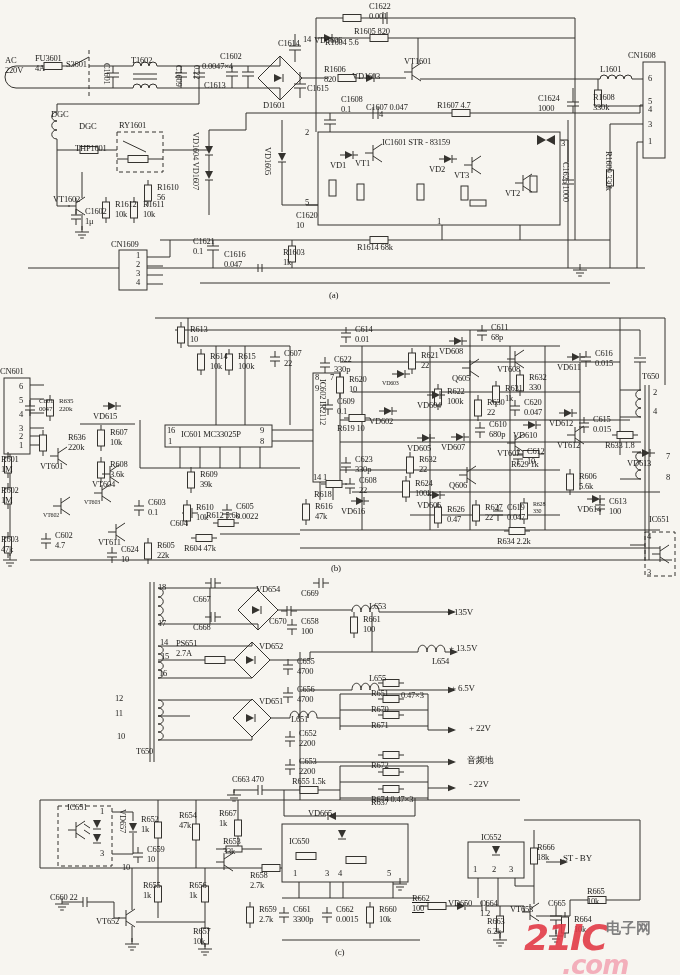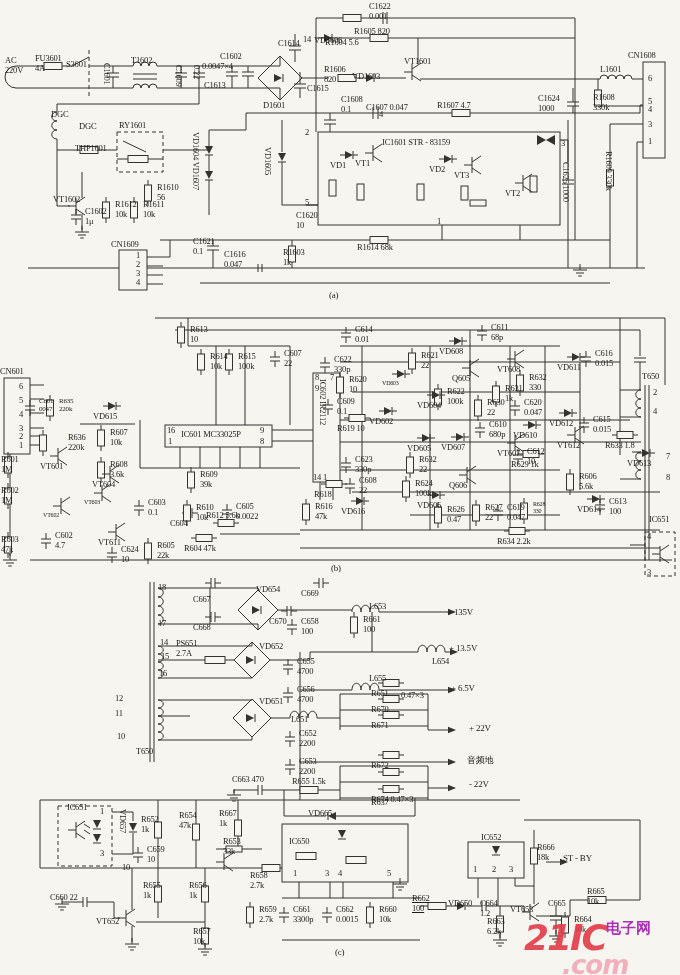--- a/index.html
+++ b/index.html
@@ -10,21 +10,21 @@
   .w{stroke:#35332f;stroke-width:1;fill:none;}
   .wd{stroke:#35332f;stroke-width:1;fill:none;stroke-dasharray:4 3;}
   .cp{stroke:#35332f;stroke-width:1;fill:#f7f5f0;}
   .fd{fill:#35332f;stroke:none;}
   .lbl{position:absolute;font-size:8.5px;line-height:1.12;color:#1e1d1b;
        white-space:pre-line;letter-spacing:-0.2px;}
   .rot{writing-mode:vertical-rl;}
   #wm{position:absolute;left:524px;top:922px;width:154px;z-index:3;opacity:.9;
       font-family:"DejaVu Sans",sans-serif;line-height:.9;}
   #wm .b{font-size:36px;font-weight:bold;font-style:italic;color:#e23b47;letter-spacing:-2px;}
-  #wm .c{font-size:15px;font-weight:bold;color:#a21caf;vertical-align:top;}
+  #wm .c{font-size:15px;font-weight:bold;color:#737373;vertical-align:top;}
   #wm .s{font-size:26px;font-weight:bold;font-style:italic;color:#f3a8b6;margin-left:38px;letter-spacing:-1px;}
 </style>
 </head>
 <body>
 
 <div id="page">
   <svg id="wires" width="680" height="975">
       <path class="w" d="M16,66 a11,11 0 0 0 0,22 M16,66 H44 M16,88 H133 M62,66 H72 M72,66 L89,57 M89,66 H133 M133,66 a4,4 0 0 1 8,0 a4,4 0 0 1 8,0 a4,4 0 0 1 8,0 M133,88 a4,4 0 0 1 8,0 a4,4 0 0 1 8,0 a4,4 0 0 1 8,0 M133,74 H157 M133,79 H157 M157,66 H280 M157,88 H280 M113,66 V73 M107,73 H119 M107,77 H119 M113,77 V88 M181,66 V73 M175,73 H187 M175,77 H187 M181,77 V88 M199,66 V73 M193,73 H205 M193,77 H205 M199,77 V88 M232,66 V72 M226,72 H238 M226,76 H238 M232,76 V88 M248,66 V72 M242,72 H254 M242,76 H254 M248,76 V88 M280,66 V56 M280,88 V100 M295,34 V46 M289,46 H301 M289,50 H301 M295,50 V62 M300,72 V84 M294,84 H306 M294,88 H306 M300,88 V98 M302,78 H316 M316,18 V132 M316,18 H575 M316,38 H575 M383,12 V24 M387,12 V24 M316,78 H329 M356,78 H367 M375,78 H406 M418,64 V38 M420,79 H575 M246,113 H640 M330,113 V120 M324,120 H336 M324,124 H336 M330,124 V132 M373,107 V119 M378,107 V119 M640,113 V105 H643 M575,18 V240 M575,79 H600 M600,79 a4,4 0 0 1 8,0 a4,4 0 0 1 8,0 a4,4 0 0 1 8,0 a4,4 0 0 1 8,0 M632,79 H643 M598,79 V90 M598,106 H643 M610,124 V170 M610,186 V268 M610,124 H643 M568,120 V180 M562,180 H574 M562,184 H574 M568,184 V268 M573,88 V102 M567,102 H579 M567,106 H579 M573,106 V113 M637,142 H643 M637,142 V268 M524,140 H540 M552,140 H568 M568,140 V162 M326,150 H520 M326,205 H520 M306,205 H318 M282,120 V152 M282,162 V205 M282,205 H318 M246,113 V130 H209 M209,130 V146 M209,155 V171 M209,180 V215 M160,240 H610 M28,268 H645 M200,283 H610 M57,104 H199 M199,104 V88 M57,104 V112 M57,112 c-7,0 -7,9 0,9 c-7,0 -7,9 0,9 c-7,0 -7,9 0,9 M57,139 V150 M57,150 H80 M98,150 H117 M123,141 L146,152 M117,159 H128 M148,159 H163 M163,150 H209 M57,150 V206 M57,206 H70 M82,198 V172 M82,214 V230 M147,257 H170 M170,257 V240 M147,266 H163 M147,275 H163 M147,284 H163 M213,240 V246 M207,246 H219 M207,250 H219 M213,250 V268 M258,264 V272 M262,264 V272 M292,240 V246 M292,262 V268 M442,225 V240 M520,225 V240"></path>
       <path class="w" d="M155,318 H665 M665,318 V385 M175,330 H640 M640,330 V356 M634,358 H646 M634,362 H646 M640,362 V390 M188,318 V346 M188,346 H290 M216,346 V425 M245,346 V425 M290,346 V425 M30,385 H44 M30,399 H44 M30,413 H44 M30,428 H44 M30,436 H44 M30,445 H44 M10,430 H30 M10,430 V556 M140,420 V468 M80,424 H135 M140,468 H300 M180,447 V468 M200,447 V468 M220,447 V468 M240,447 V468 M260,447 V468 M272,430 H313 M272,441 H313 M320,482 V500 M333,482 V500 M340,346 H560 M340,362 H620 M352,392 H580 M340,420 H630 M340,442 H641 M340,470 H560 M352,492 H660 M410,515 H560 M300,530 H660 M300,548 H660 M30,560 H672 M220,534 H300 M362,346 V530 M430,346 V530 M470,330 V530 M510,346 V530 M545,346 V530 M580,362 V490 M620,318 V455 M645,385 V560 M649,385 V560 M641,390 c-7,0 -7,9 0,9 c-7,0 -7,9 0,9 c-7,0 -7,9 0,9 M641,390 H620 M641,417 H620 M641,452 c-7,0 -7,9 0,9 c-7,0 -7,9 0,9 c-7,0 -7,9 0,9 M641,452 H632 M641,479 H620 M630,545 H645"></path>
       <path class="w" d="M150,582 V762 M154,582 V762 M158,588 c7,0 7,9 0,9 c7,0 7,9 0,9 c7,0 7,9 0,9 c7,0 7,9 0,9 M158,588 H258 M258,588 V590 M158,624 H258 M258,624 V630 M210,588 V624 M158,646 c7,0 7,8 0,8 c7,0 7,8 0,8 c7,0 7,8 0,8 c7,0 7,8 0,8 M158,646 H252 M252,646 V642 M158,660 H205 M225,660 H234 M158,678 H252 M158,700 c7,0 7,8 0,8 c7,0 7,8 0,8 c7,0 7,8 0,8 c7,0 7,8 0,8 c7,0 7,8 0,8 M158,700 H252 M158,716 H190 M158,740 H252 M252,740 V737 M278,610 H352 M352,612 c0,-9 9,-9 9,0 c0,-9 9,-9 9,0 c0,-9 9,-9 9,0 M379,612 H436 M372,612 V652 M270,660 H310 M310,660 V652 M310,652 H418 M418,652 c0,-9 9,-9 9,0 c0,-9 9,-9 9,0 c0,-9 9,-9 9,0 M445,652 H448 M300,652 V718 M300,690 H352 M352,690 c0,-9 9,-9 9,0 c0,-9 9,-9 9,0 c0,-9 9,-9 9,0 M379,690 H436 M271,718 H290 M290,718 c0,-9 9,-9 9,0 c0,-9 9,-9 9,0 c0,-9 9,-9 9,0 M317,718 H340 M300,718 V800 M340,694 V730 M428,694 V730 M340,694 H428 M340,710 H428 M340,726 H428 M428,730 H436 M300,762 H436 M340,766 V800 M428,766 V800 M340,766 H428 M340,782 H428 M340,798 H428 M428,788 H436 M240,790 H258 M258,785 V795 M262,785 V795 M262,790 H300 M234,790 H240 M234,790 V793 M284,790 V816 M284,816 H326 M335,816 H415 M415,816 V798 M318,790 H340 M40,800 H520 M40,800 V868 M40,868 H112 M112,812 H133 M112,854 H133 M133,812 V821 M133,833 V854 M84,824 L90,828 M84,830 L90,834 M158,800 V822 M158,838 V868 M196,800 V824 M196,840 V868 M238,800 V820 M238,836 V849 M216,849 H226 M242,849 H262 M112,868 H262 M280,868 H282 M158,868 V886 M158,902 V918 M62,902 H83 M83,897 V907 M87,897 V907 M87,902 H114 M114,902 V918 M114,918 H120 M132,910 V868 M132,926 V942 M136,922 H205 M205,868 V886 M205,902 V928 M205,944 V947 M299,882 V898 M330,882 V898 M343,882 V898 M393,882 V898 M282,898 H420 M282,940 H420 M288,856 H300 M320,856 H346 M366,856 H396 M342,842 V852 M420,906 H428 M446,906 H458 M466,906 H482 M482,901 V911 M486,901 V911 M486,906 H524 M524,906 V912 M500,906 V916 M500,932 V938 M534,830 V848 M534,864 V904 M515,878 V886 M515,886 H534 M478,878 V898 M498,878 V906 M524,820 H640 M640,820 V900 M570,900 H588 M606,900 H640 M536,916 H570 M570,916 V900 M550,916 H562 M550,920 H562 M556,906 V916 M556,920 V934"></path>

